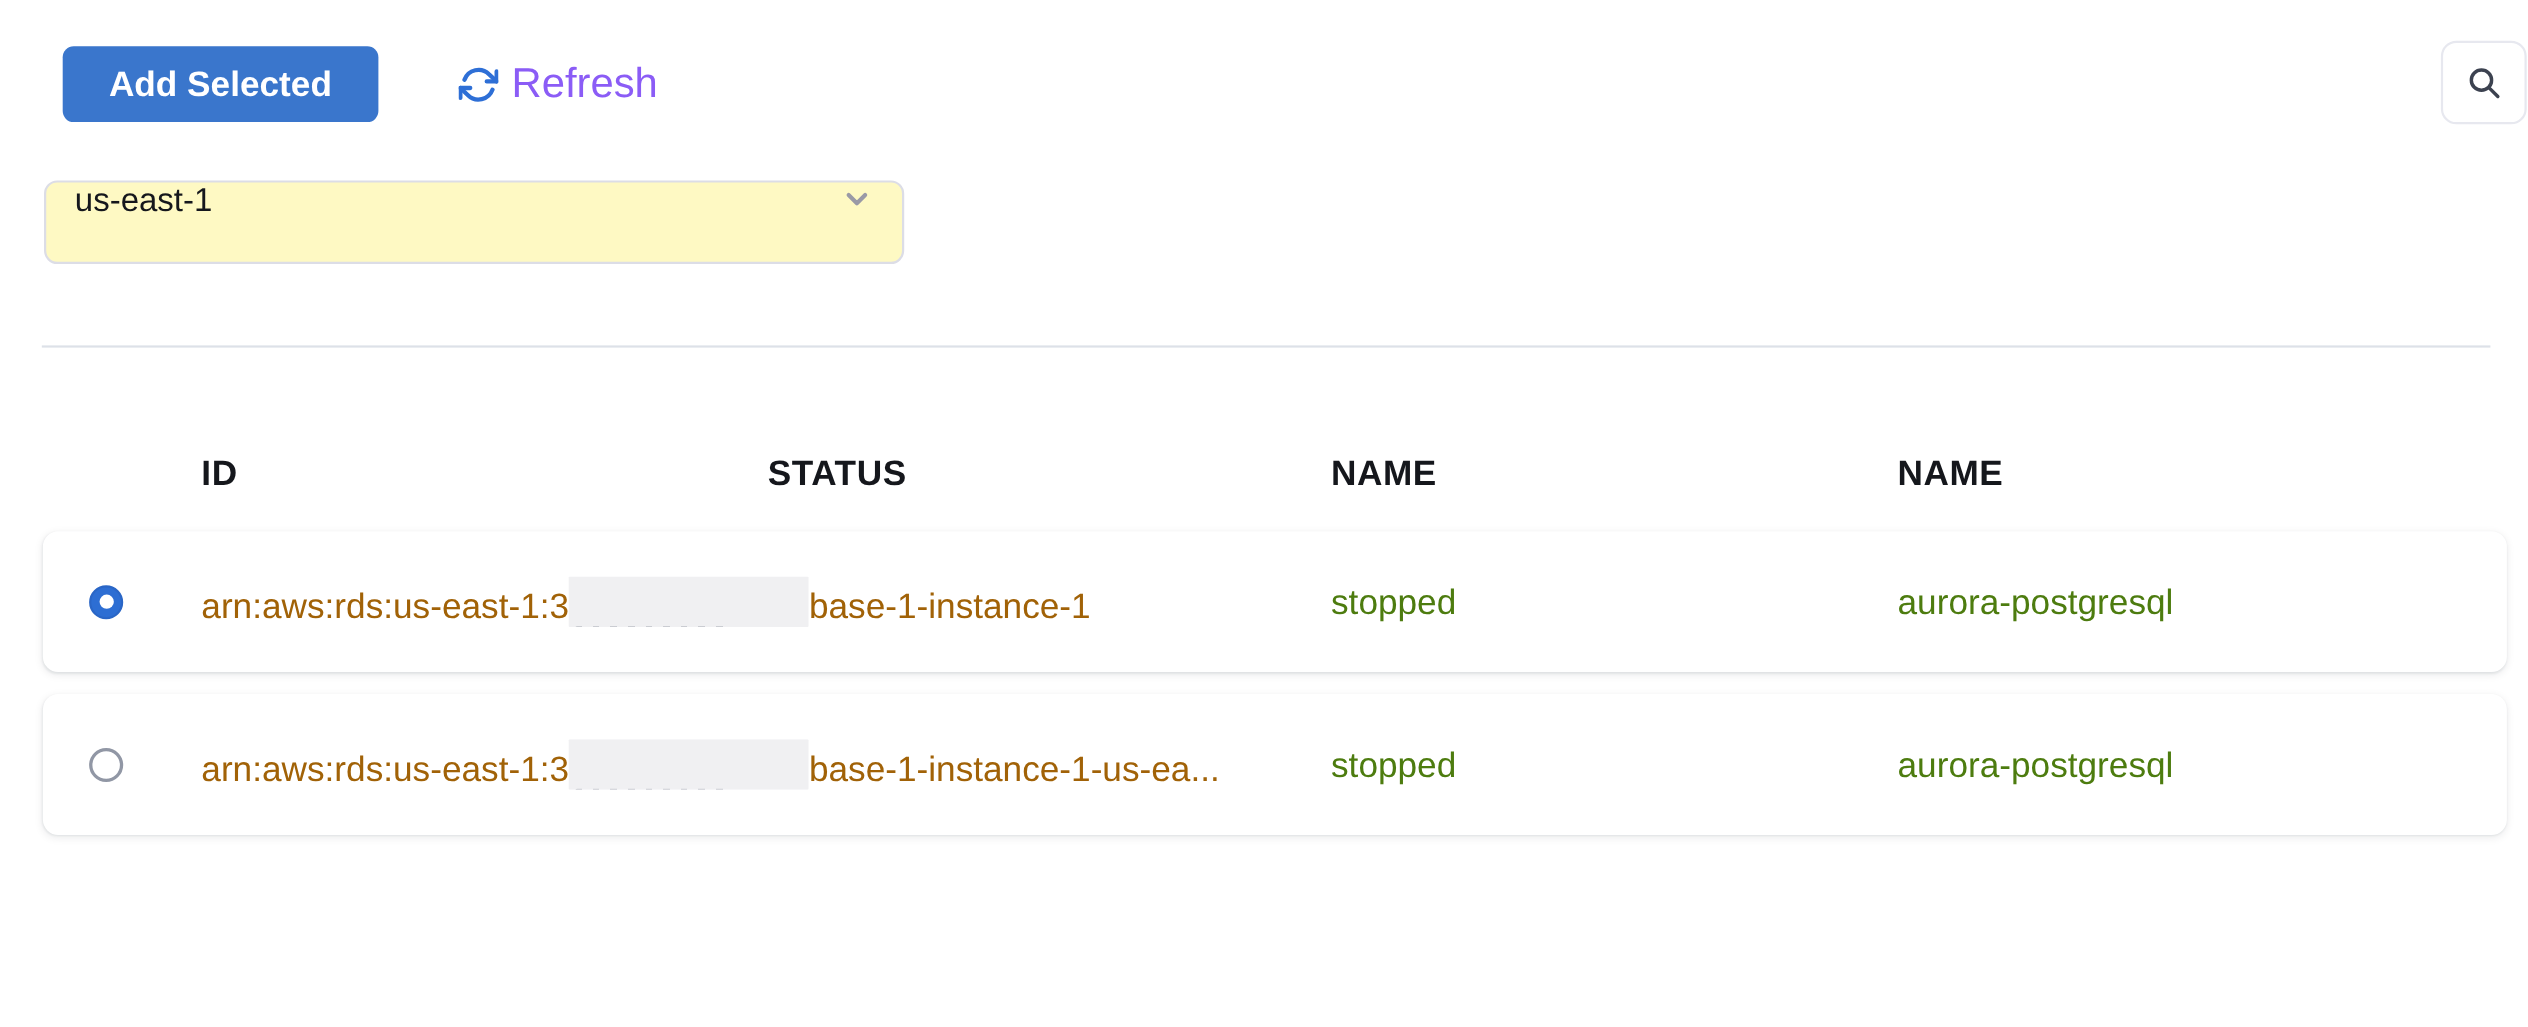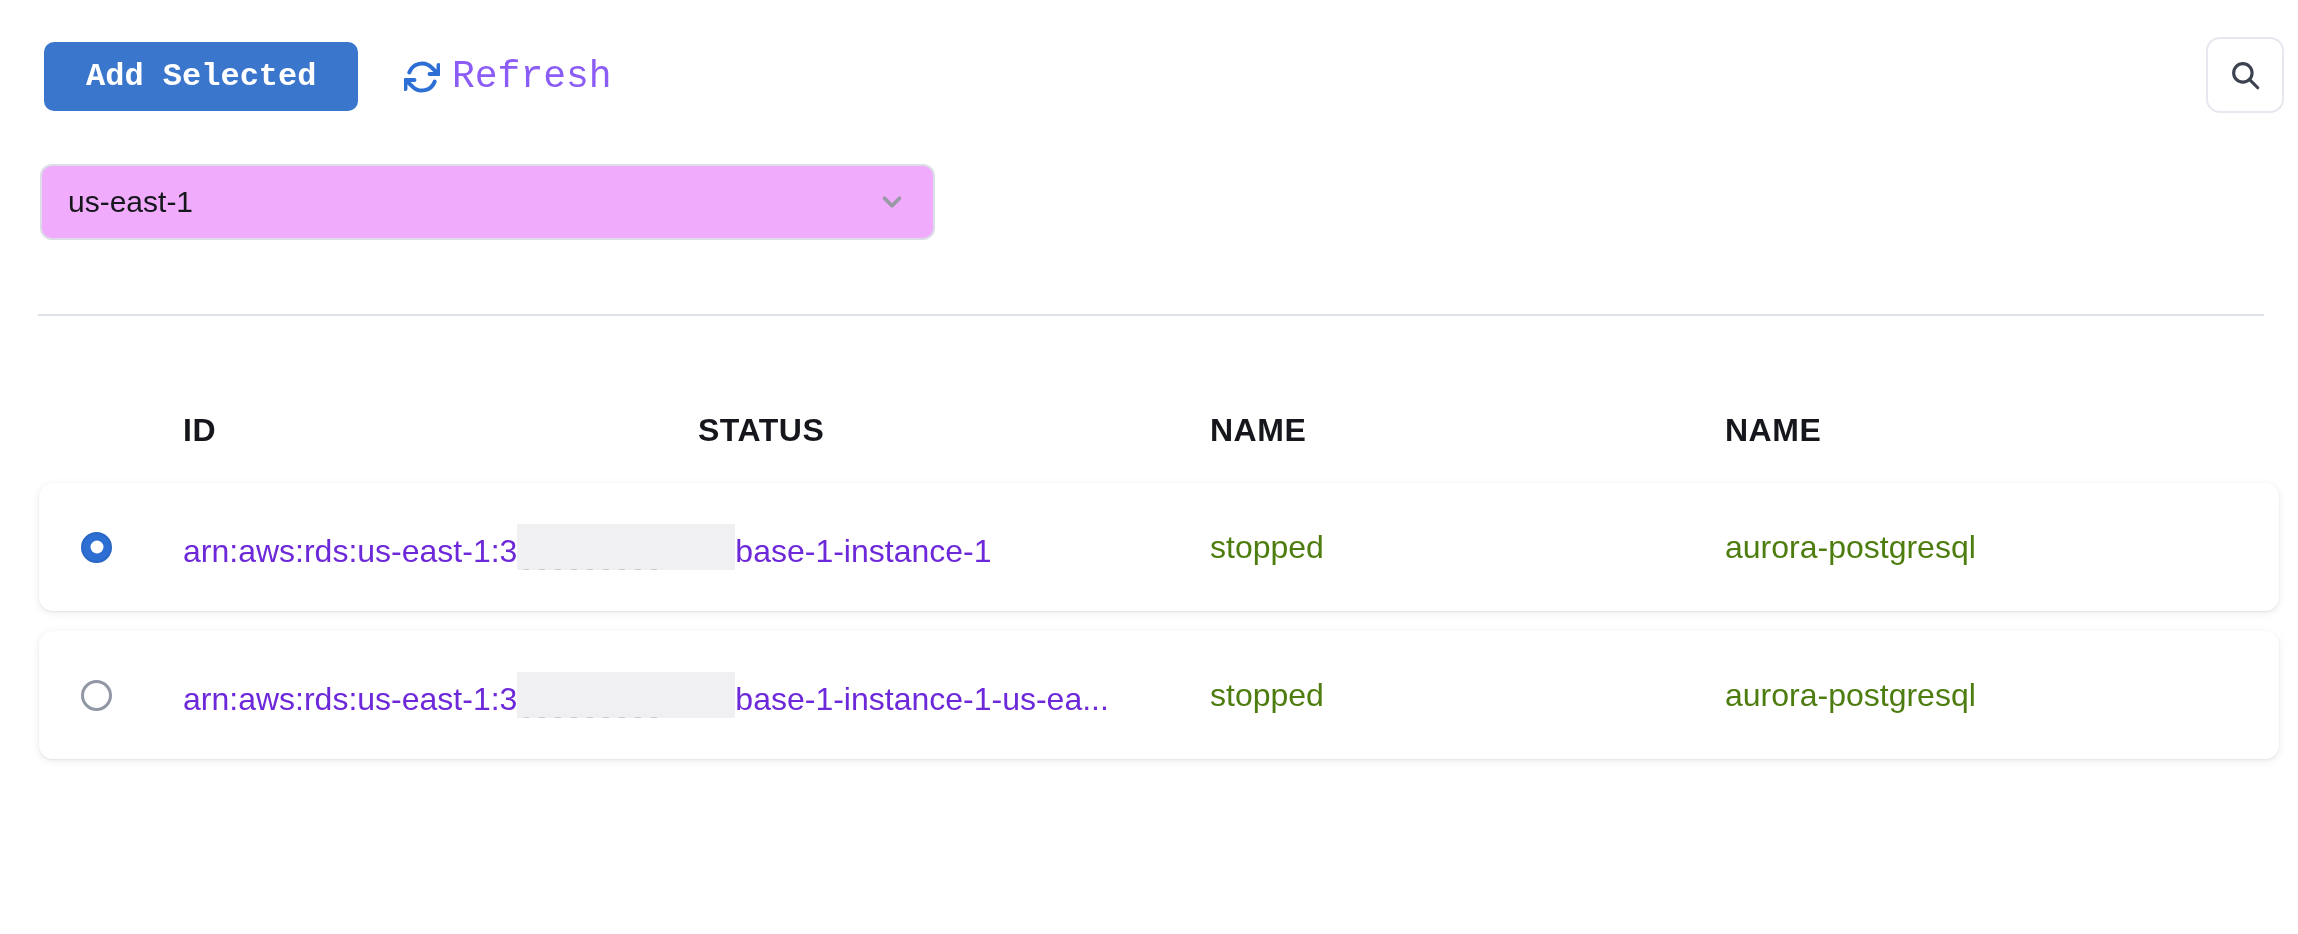--- a/index.html
+++ b/index.html
@@ -1,20 +1,20 @@
 <!DOCTYPE html>
 <html><head>
 <meta charset="utf-8">
 <style>
   * { margin:0; padding:0; box-sizing:border-box; }
   html,body { width:2298px; height:934px; background:#ffffff;
     font-family:"Liberation Sans", sans-serif; color:#17191e; overflow:hidden; }
 
   
-  .toolbar { position:absolute; left:4px; top:0; width:2256px; height:150px;font-family:Liberation Mono, monospace; }
+  .toolbar { position:absolute; left:17px; top:0; width:2256px; height:150px; }
   .btn-primary {
     position:absolute; left:40px; top:42px; height:69px; padding:0 42px;
     background:#3a76cc; border:none; border-radius:10px;
     color:#ffffff; font-size:32px; font-weight:700; cursor:pointer;
     display:flex; align-items:center; font-family:inherit;
   }
   .refresh-link {
     position:absolute; left:400px; top:42px; height:69px;
     display:flex; align-items:center; gap:12px;
     color:#8b5cf6; font-size:38px; font-weight:500; cursor:pointer;
@@ -23,23 +23,23 @@
   .refresh-link svg { width:36px; height:36px; }
   .search-btn {
     position:absolute; left:2202px; top:37px; width:78px; height:76px;
     background:#ffffff; border:2px solid #e7e8ef; border-radius:14px;
     display:flex; align-items:center; justify-content:center; cursor:pointer;
   }
   .search-btn svg { width:34px; height:34px; }
 
   
   .region-select {
-    position:absolute; left:40px; top:164px; width:895px; height:76px;
-    background:#f0abfc; border:2px solid #dcdde6; border-radius:12px;
-    display:flex; align-items:center; padding:0 26px; cursor:pointer;
+    position:absolute; left:40px; top:164px; width:782px; height:76px;
+    background:#fef9c3; border:2px solid #dcdde6; border-radius:12px;
+    display:flex; align-items:flex-start; padding:0 26px; cursor:pointer;
   }
   .region-select .value { font-size:30px; color:#15171c; flex:1; }
   .region-select svg { width:30px; height:30px; }
 
   
   .divider { position:absolute; left:38px; top:314px; width:2226px; height:2px;
     background:#dde1e8; }
 
   
   .thead {
@@ -60,21 +60,21 @@
   .radio-wrap { padding-left:42px; display:flex; align-items:center; }
   .radio {
     width:31px; height:31px; border-radius:50%;
     border:3px solid #9197a5; background:#ffffff; position:relative; display:inline-block;
   }
   .radio.selected { border:2px solid #2a66c6; background:#2d6ed3; }
   .radio.selected::after {
     content:""; position:absolute; left:50%; top:50%; width:13px; height:13px;
     transform:translate(-50%,-50%); border-radius:50%; background:#ffffff;
   }
-  .cell-id { font-size:32px; color:#6d28d9; white-space:nowrap; overflow:hidden; }
+  .cell-id { font-size:32px; color:#a16207; white-space:nowrap; overflow:hidden; }
   .redact {
     display:inline-block; width:218px; height:46px; background:#f0f0f2;
     vertical-align:-8px; position:relative; border-radius:1px;
   }
   .redact::after {  
     content:""; position:absolute; left:6px; bottom:-3px; width:65%; height:4px;
     background:repeating-linear-gradient(90deg,#9ca1ab 0 6px, transparent 6px 16px);
     opacity:.45; border-radius:2px;
   }
   .cell-status, .cell-type { font-size:32px; color:#4d7c0f; white-space:nowrap; }

